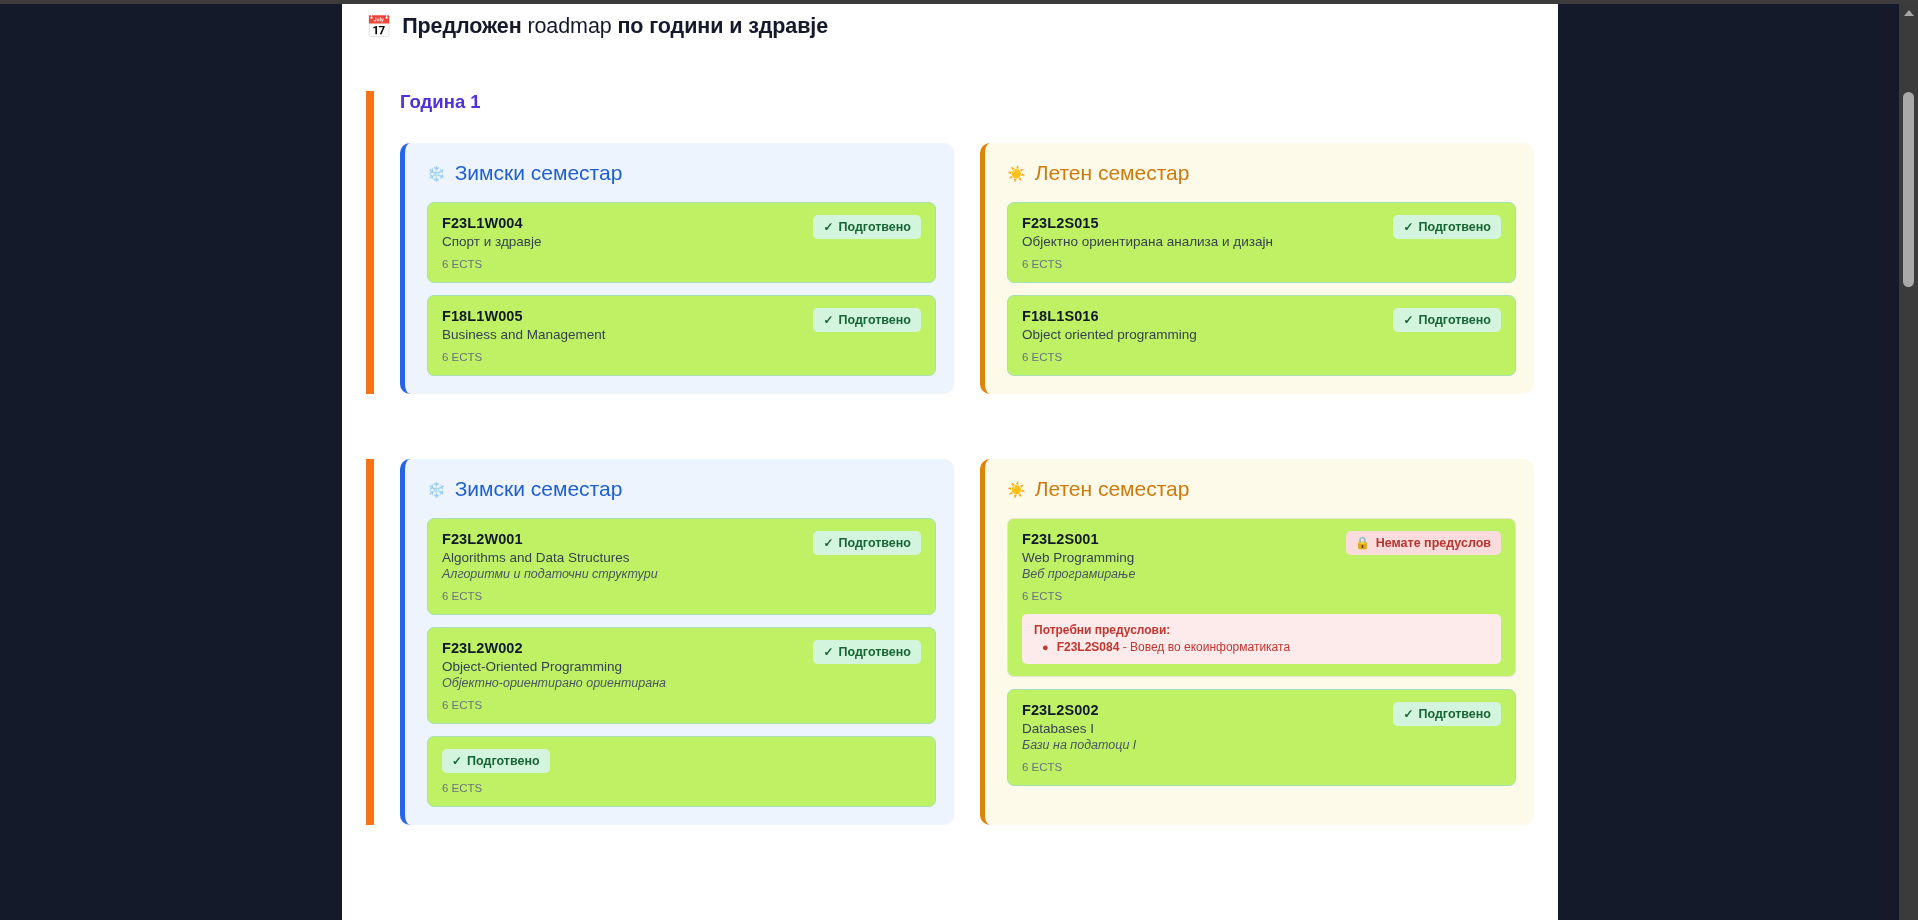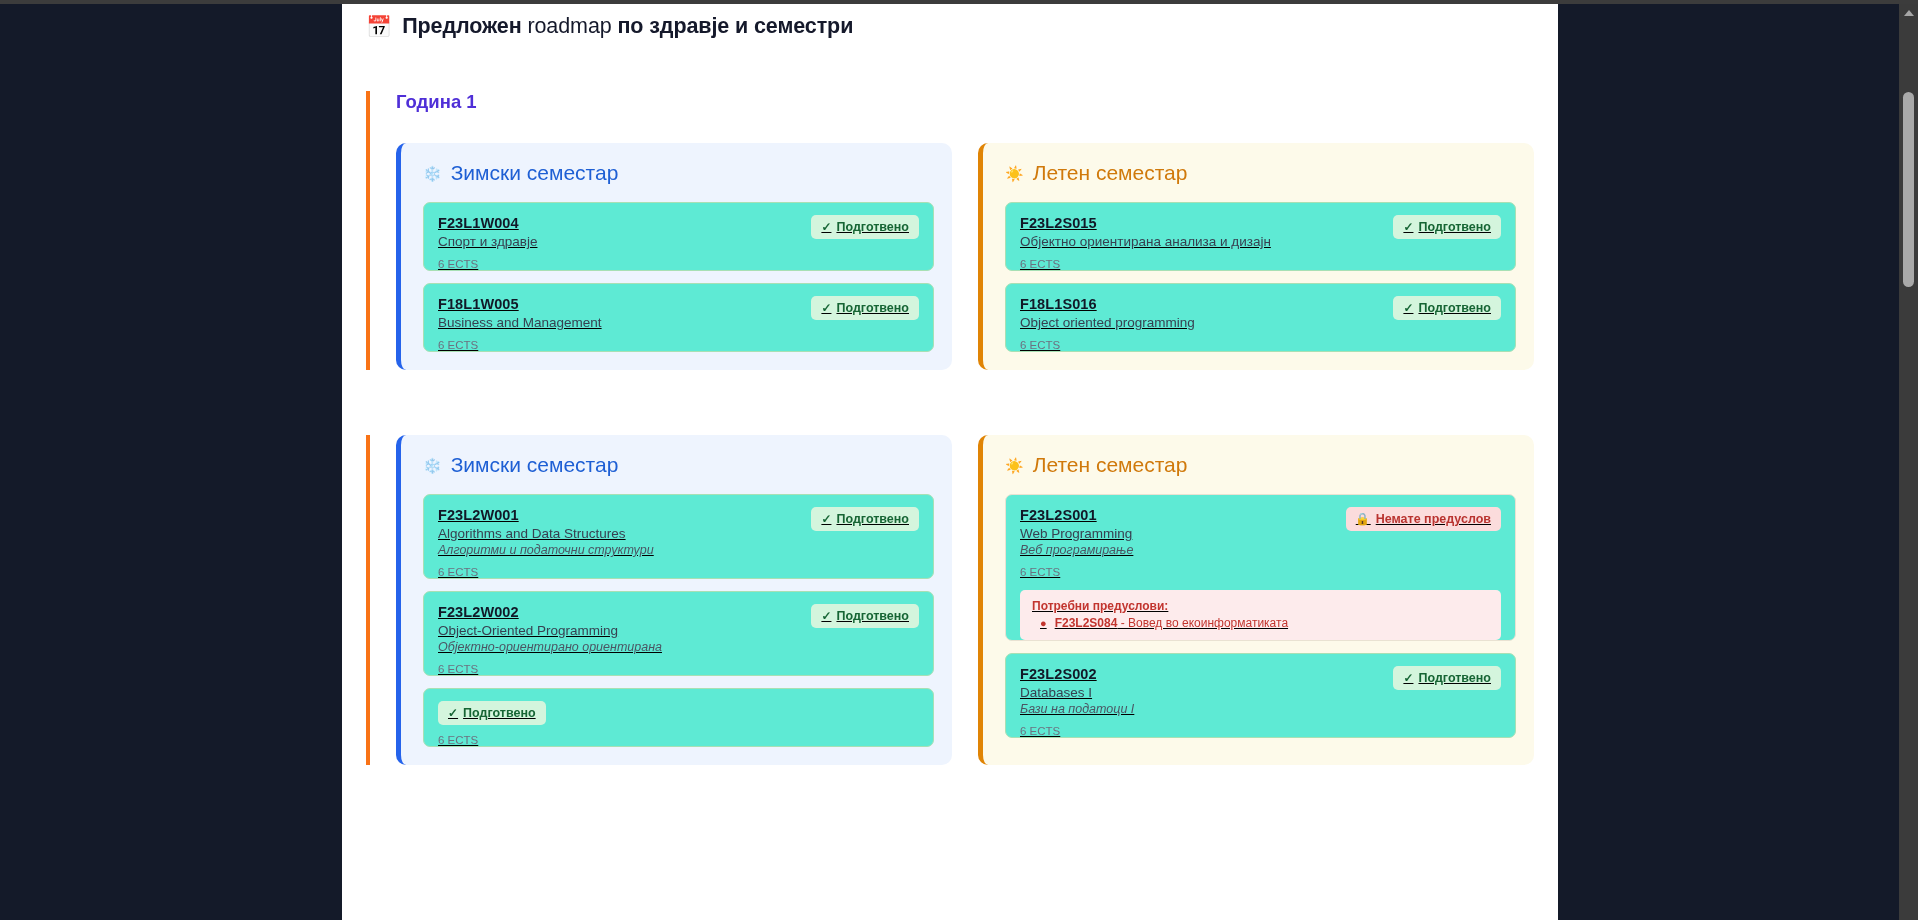--- a/index.html
+++ b/index.html
@@ -92,21 +92,21 @@
   }
   .page-title .light {
     font-weight: 400;
   }
 
   
   .year-block {
     position: relative;
     margin: 0 0 8px 24px;
     padding-left: 26px;
-    border-left: 4px solid #f97316;
+    border-left: 8px solid #f97316;
   }
   .year-block.first { margin-top: 52px; }
   .year-block.second { margin-top: 65px; }
 
   .year-title {
     font-size: 18.5px;
     font-weight: 700;
     color: #4f2fd7;
     margin-bottom: 30px;
   }
@@ -143,26 +143,25 @@
   .sem-head-icon { font-size: 15px; line-height: 1; }
   .sem-head-label {
     font-size: 21px;
     font-weight: 400;
   }
   .sem-card.winter .sem-head-label { color: #1e5fd4; }
   .sem-card.summer .sem-head-label { color: #d0790b; }
 
   
   .course {
-    background: #5eead4;
+    background: #bef264;
     border-radius: 7px;
-    padding: 12px 14px 0 14px;
+    padding: 12px 14px 12px 14px;
     margin: 0 0 12px 6px;
     position: relative;
-    text-decoration: underline;
   }
   .course:last-child { margin-bottom: 0; }
   .course.ready { border: 1px solid #a8e0b4; }
   .course.blocked { border: 1px solid #e9e2d2; }
 
   .course-row {
     display: flex;
     justify-content: space-between;
     align-items: flex-start;
     gap: 12px;
@@ -250,21 +249,21 @@
 
   <div class="scrollbar-track">
     <div class="scrollbar-up"></div>
     <div class="scrollbar-thumb"></div>
   </div>
 
   <div class="panel">
 
     <div class="page-header">
       <span class="header-icon">📅</span>
-      <h1 class="page-title"><span>Предложен </span><span class="light">roadmap</span><span> по здравје и семестри</span></h1>
+      <h1 class="page-title"><span>Предложен </span><span class="light">roadmap</span><span> по години и здравје</span></h1>
     </div>
 
     <div id="years-container">
         <div class="year-block first">
           <div class="year-title">Година 1</div>
           <div class="sem-grid">
             <div class="sem-card winter">
               <div class="sem-head">
                 <span class="sem-head-icon">❄️</span>
                 <span class="sem-head-label">Зимски семестар</span>

